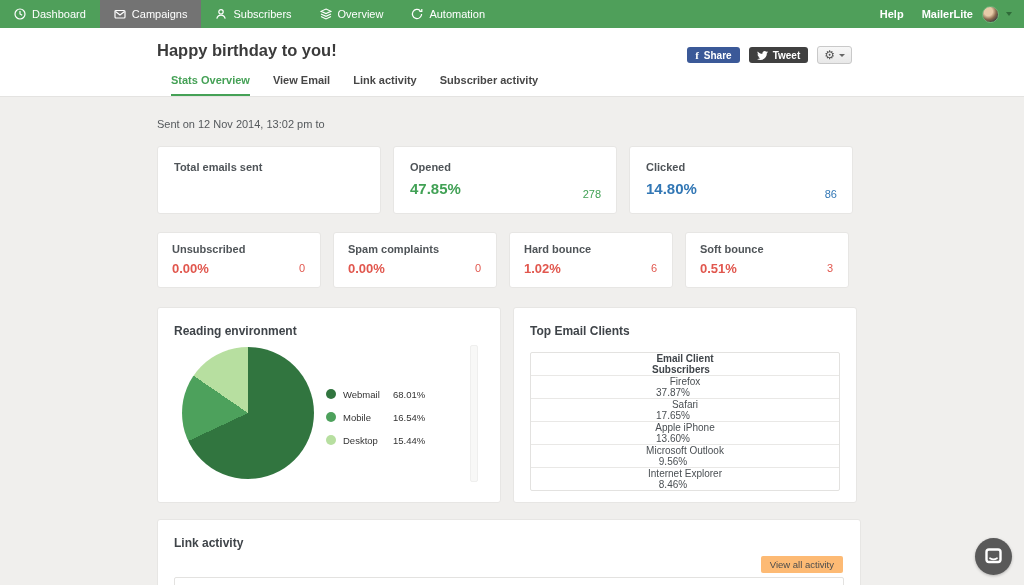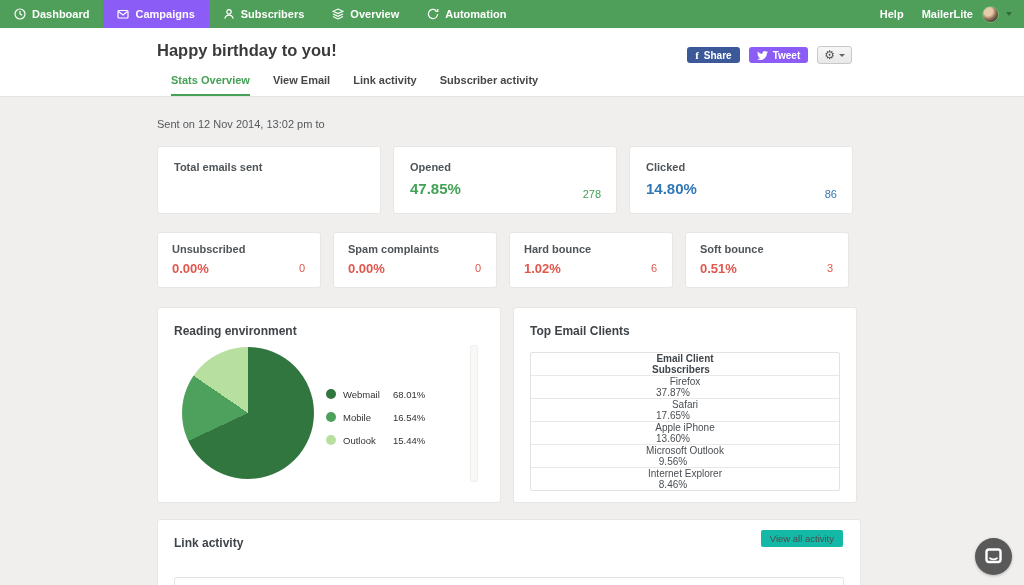--- a/index.html
+++ b/index.html
@@ -1,36 +1,36 @@
 <!DOCTYPE html>
 <html><head>
 <meta charset="utf-8">
 <style>
   * { margin:0; padding:0; box-sizing:border-box; }
   html,body { width:1024px; height:585px; overflow:hidden; }
   body { font-family:"Liberation Sans", sans-serif; background:#f0efed; position:relative; }
 
   
   .topnav { height:28px; background:#4f9f5a; display:flex; align-items:stretch; color:#fff; }
-  .nav-item { display:flex; align-items:center; gap:6px; padding:0 14px; font-size:11px; font-weight:bold; cursor:pointer; }
-  .nav-item.active { background:#8b5cf6; }
+  .nav-item { display:flex; align-items:center; gap:6px; padding:0 14px; font-size:11px; font-weight:normal; cursor:pointer; }
+  .nav-item.active { background:#737373; }
   .nav-icon { width:12px; height:12px; display:inline-block; }
   .nav-icon svg { display:block; }
   .nav-right { margin-left:auto; display:flex; align-items:center; }
   .nav-help { font-size:11px; font-weight:bold; padding:0 18px; cursor:pointer; height:100%; display:flex; align-items:center; }
   .nav-brand { font-size:11px; font-weight:bold; margin-right:9px; }
   .avatar { width:17px; height:17px; border-radius:50%; background:radial-gradient(circle at 35% 30%, #e8cba8 0 30%, #8a6a4e 55%, #3c3c3f 80%); border:1px solid #6fb379; }
   .nav-caret { width:0; height:0; border-left:3.5px solid transparent; border-right:3.5px solid transparent; border-top:4px solid #2f6b39; margin:0 12px 0 7px; }
 
   
   .header { background:#fff; height:69px; position:relative; border-bottom:1px solid #e4e3e1; }
   .page-title { position:absolute; left:157px; top:13px; font-size:16.5px; font-weight:bold; color:#3b3b3b; }
   .header-actions { position:absolute; right:172px; top:18px; display:flex; align-items:center; gap:9px; }
   .btn-share { background:#3b5998; color:#fff; font-size:10px; font-weight:bold; border:none; border-radius:3px; height:16px; padding:0 8px; display:flex; align-items:center; gap:5px; cursor:pointer; }
-  .btn-tweet { background:#8b5cf6; color:#fff; font-size:10px; font-weight:bold; border:none; border-radius:3px; height:16px; padding:8px 8px; display:flex; align-items:center; gap:5px; cursor:pointer; }
+  .btn-tweet { background:#404040; color:#fff; font-size:10px; font-weight:bold; border:none; border-radius:3px; height:16px; padding:8px 8px; display:flex; align-items:center; gap:5px; cursor:pointer; }
   .fb-f { font-family:"Liberation Serif", serif; font-size:11px; font-weight:bold; }
   .btn-gear { background:linear-gradient(#f7f7f7,#e8e8e8); border:1px solid #c9c9c9; border-radius:3px; height:18px; padding:0 6px; display:flex; align-items:center; gap:4px; cursor:pointer; color:#555; font-size:12px; }
   .gear-caret { width:0; height:0; border-left:3px solid transparent; border-right:3px solid transparent; border-top:3.5px solid #666; }
   .tabs { position:absolute; left:171px; bottom:0; display:flex; gap:23px; }
   .tab { font-size:11px; font-weight:bold; color:#474747; padding-bottom:8px; cursor:pointer; border-bottom:2px solid transparent; }
   .tab.active { color:#45a156; border-bottom-color:#45a156; }
 
   
   .content { padding-left:157px; width:861px; }
   .sent-line { padding-top:21px; font-size:11px; color:#55595c; }
@@ -65,21 +65,21 @@
 
   
   .ec-table { margin-top:14px; width:100%; border:1px solid #e3e2e0; border-radius:2px; font-size:10px; color:#4a4f53; }
   .ec-row { display:flex; justify-content:space-between; align-items:center; height:23px; padding:0 8px; border-top:1px solid #e9e8e6;flex-direction:column; }
   .ec-row:first-child { border-top:none; height:22px; font-weight:bold; color:#3f4449; }
   .ec-val { padding-right:24px; }
   .ec-row:first-child .ec-val { padding-right:8px; }
 
   
   .link-activity { margin-top:16px; width:704px; height:120px; padding:16px; }
-  .btn-viewall { position:absolute; right:17px; top:10px; background:#14b8a6; border:none; border-radius:2px; height:17px; padding:0 9px; font-size:9.5px; color:#4c4c4c; font-family:"Liberation Sans", sans-serif; cursor:pointer; }
+  .btn-viewall { position:absolute; right:17px; top:36px; background:#fdba74; border:none; border-radius:2px; height:17px; padding:0 9px; font-size:9.5px; color:#4c4c4c; font-family:"Liberation Sans", sans-serif; cursor:pointer; }
   .la-table { margin-top:27px; border:1px solid #e3e2e0; border-radius:2px; font-size:10px; font-weight:bold; color:#3f4449; }
   .la-head { display:flex; align-items:center; height:24px; padding:0 8px; }
   .la-col1 { flex:1; }
   .la-col2 { width:150px; }
   .la-col3 { width:100px; }
 
   
   .chat-launcher { position:fixed; right:12px; bottom:10px; width:37px; height:37px; border-radius:50%; background:#595959; display:flex; align-items:center; justify-content:center; cursor:pointer; box-shadow:0 1px 3px rgba(0,0,0,.25); }
 </style>
 </head>
@@ -218,21 +218,21 @@
           <span class="legend-label">Webmail</span>
           <span class="legend-value">68.01%</span>
         </div>
         <div class="legend-row">
           <span class="legend-dot" style="background: rgb(77, 161, 92);"></span>
           <span class="legend-label">Mobile</span>
           <span class="legend-value">16.54%</span>
         </div>
         <div class="legend-row">
           <span class="legend-dot" style="background: rgb(183, 223, 160);"></span>
-          <span class="legend-label">Outlook</span>
+          <span class="legend-label">Desktop</span>
           <span class="legend-value">15.44%</span>
         </div>
       </div>
       <div class="scroll-track"></div>
     </div>
 
     <div class="card panel">
       <div class="panel-title">Top Email Clients</div>
       <div class="ec-table">
         <div class="ec-row">

